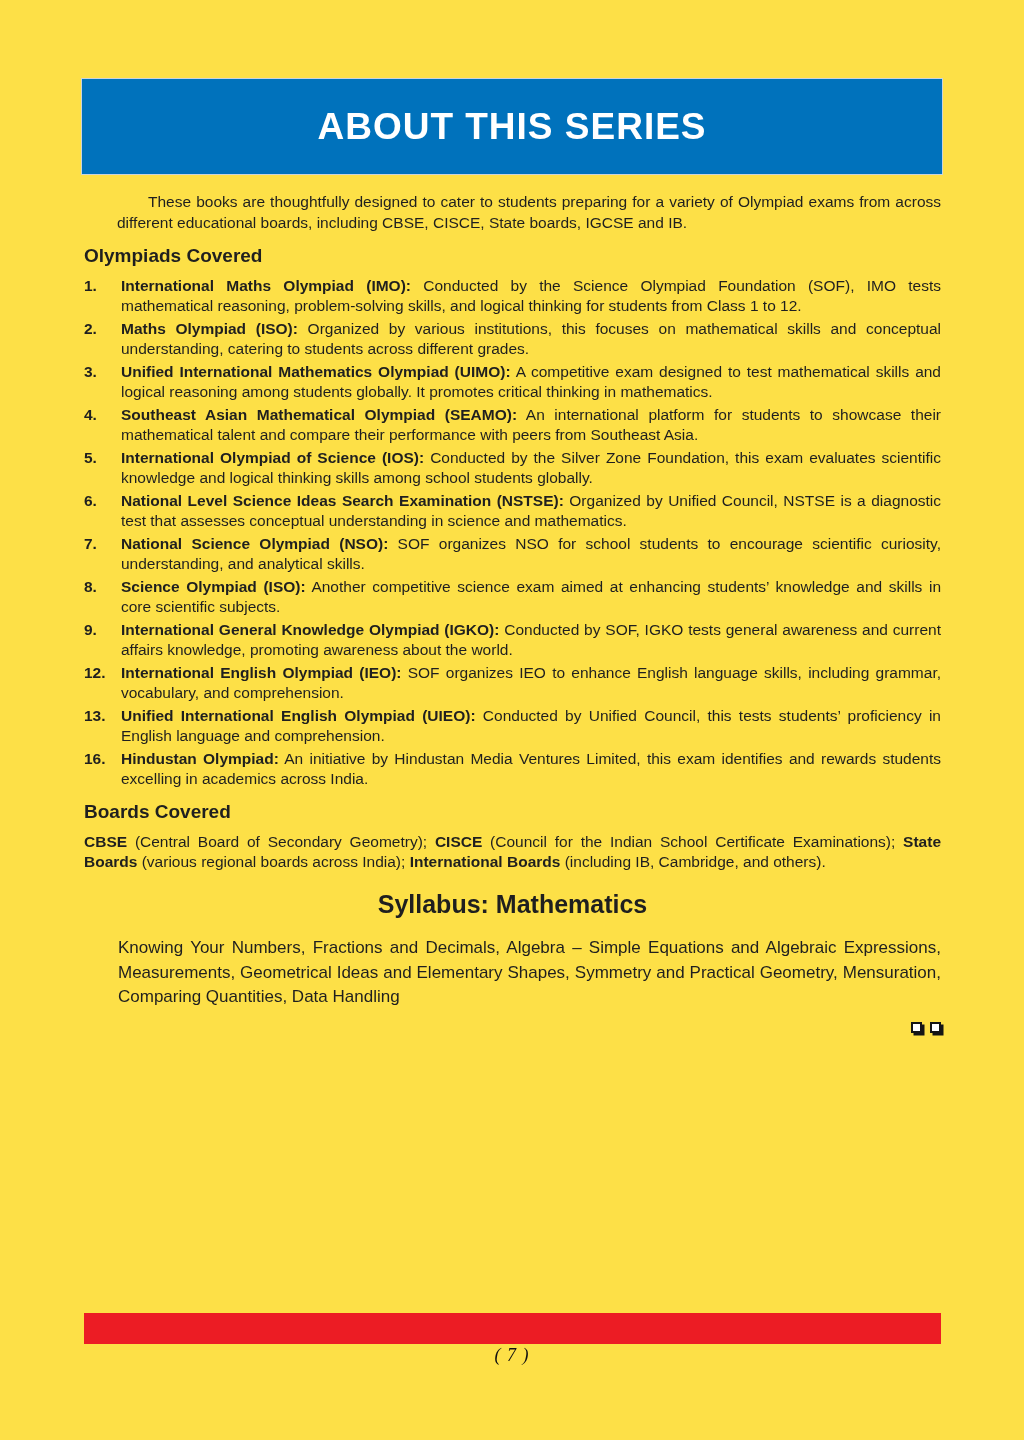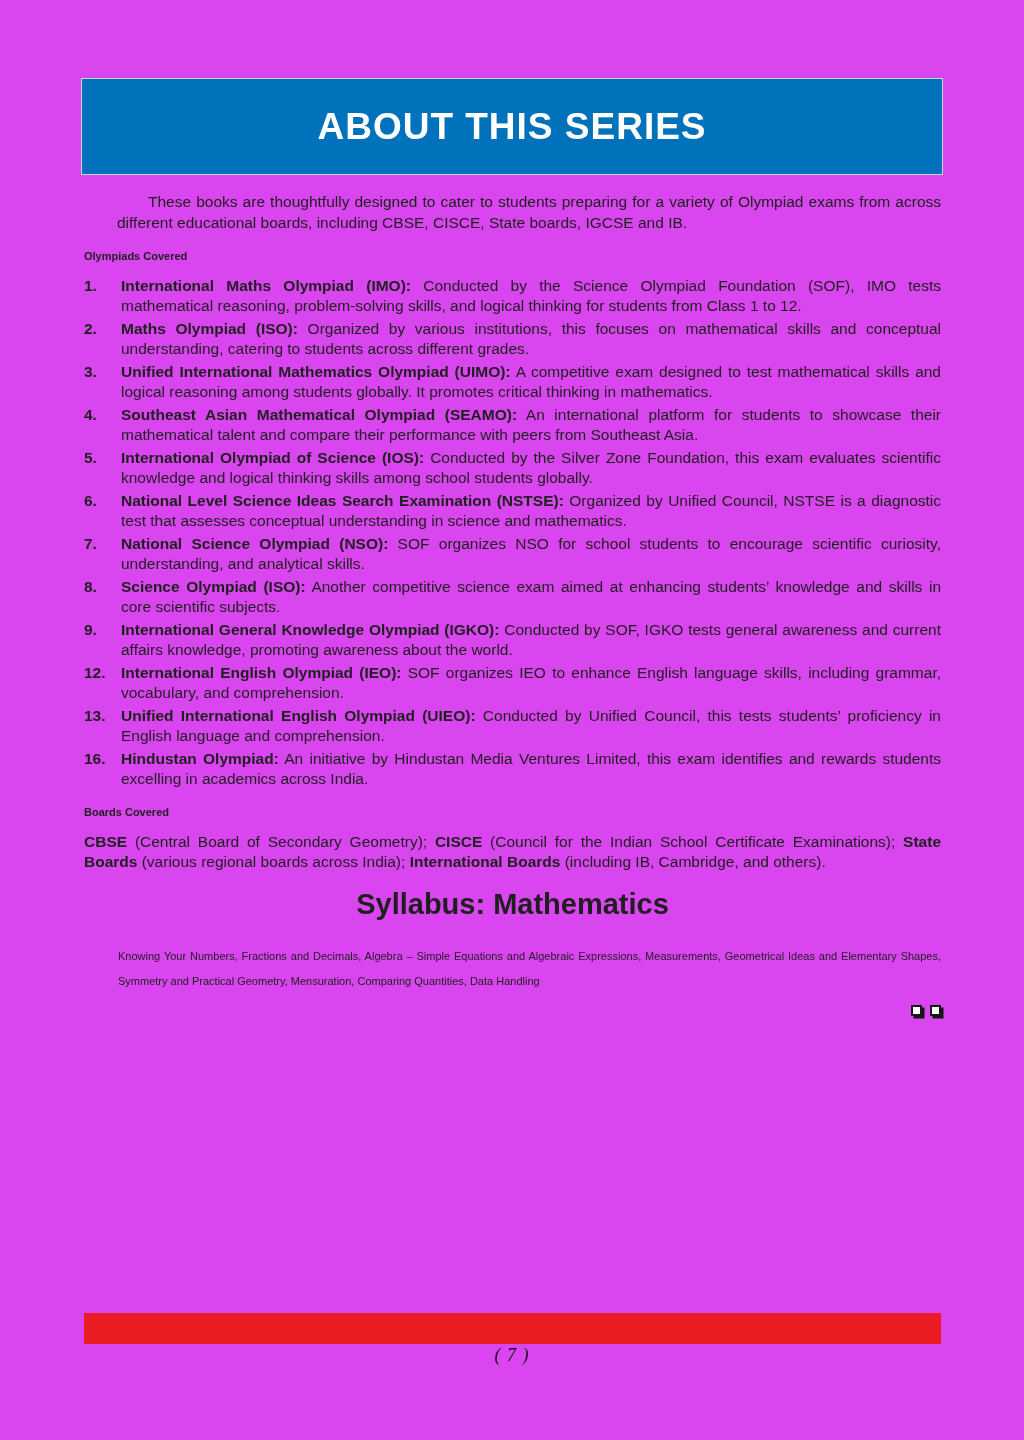--- a/index.html
+++ b/index.html
@@ -4,59 +4,59 @@
 <style>
   :root{
     --blue:#0072BC;
     --red:#EC1C24;
     --text:#1F1F1F;
   }
   *{margin:0;padding:0;box-sizing:border-box;}
   html,body{background:#ffffff;}
   body{width:1024px;font-family:"Liberation Sans",sans-serif;}
   .page{
-    position:relative;width:1024px;height:1440px;background:#d946ef;
+    position:relative;width:1024px;height:1440px;background:#fde047;
     color:var(--text);font-size:15.5px;line-height:20px;overflow:hidden;
   }
   .banner{
     margin:78px 81px 0 81px;height:97px;background:var(--blue);
     border:1px solid #ccd4da;display:flex;align-items:center;justify-content:center;
   }
   .banner h1{
     color:#ffffff;font-size:37px;font-weight:bold;letter-spacing:1px;
     font-family:"Liberation Sans",sans-serif;
   }
   .content{margin:0 83px 0 84px;}
   .intro{
     margin-top:16px;margin-left:33px;text-indent:31px;
     text-align:justify;line-height:21px;
   }
   .sect{
-    font-size:11px;font-weight:bold;line-height:20px;
+    font-size:19px;font-weight:bold;line-height:20px;
     margin-top:13px;margin-bottom:10px;
   }
   .olist{margin-top:0;}
   .oitem{
     position:relative;padding-left:37px;text-align:justify;
     margin-bottom:3px;
   }
   .oitem .num{
     position:absolute;left:0;top:0;font-weight:bold;
   }
   .oitem b{font-weight:bold;}
   .boards-intro{margin-top:11px;}
   .boards-para{margin-top:10px;text-align:justify;}
   .boards-para b{font-weight:bold;}
   .syl-head{
-    font-size:29px;font-weight:bold;text-align:center;
+    font-size:25px;font-weight:bold;text-align:center;
     margin-top:16px;line-height:32px;
   }
   .syl-para{
-    margin:24px 0 0 34px;text-align:justify;
-    font-size:11px;line-height:24.5px;
+    margin:16px 0 0 34px;text-align:justify;
+    font-size:17px;line-height:24.5px;
   }
   .marker-row{text-align:right;margin-top:8px;height:20px;}
   .sq{
     display:inline-block;width:11px;height:11px;background:#ffffff;
     border:2px solid #151515;box-shadow:2.5px 2.5px 0 #151515;
     margin-left:8px;
   }
   .redbar{
     position:absolute;left:84px;top:1313px;width:857px;height:31px;
     background:var(--red);

